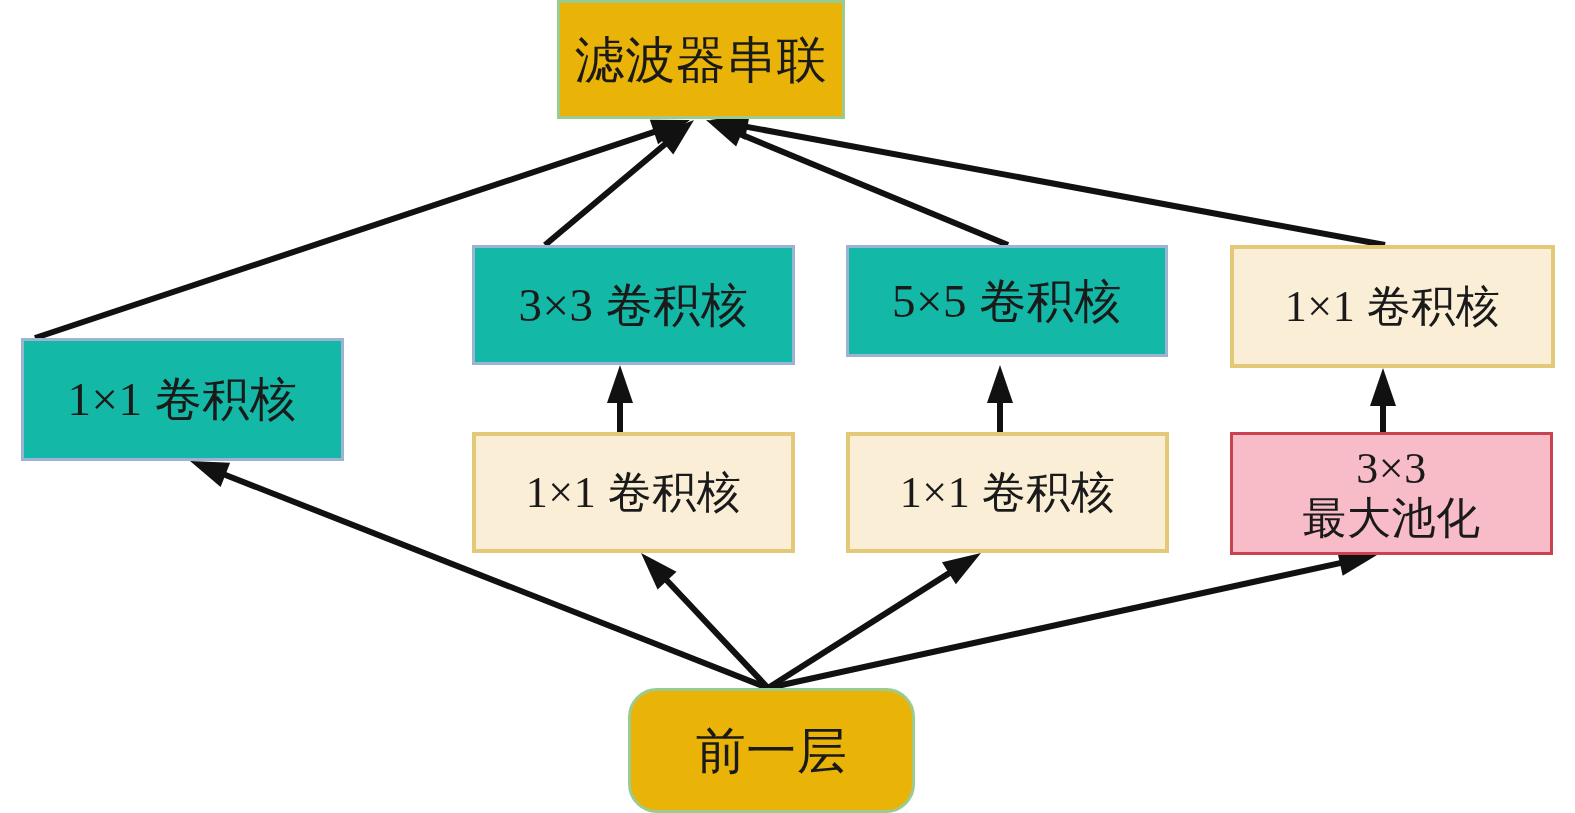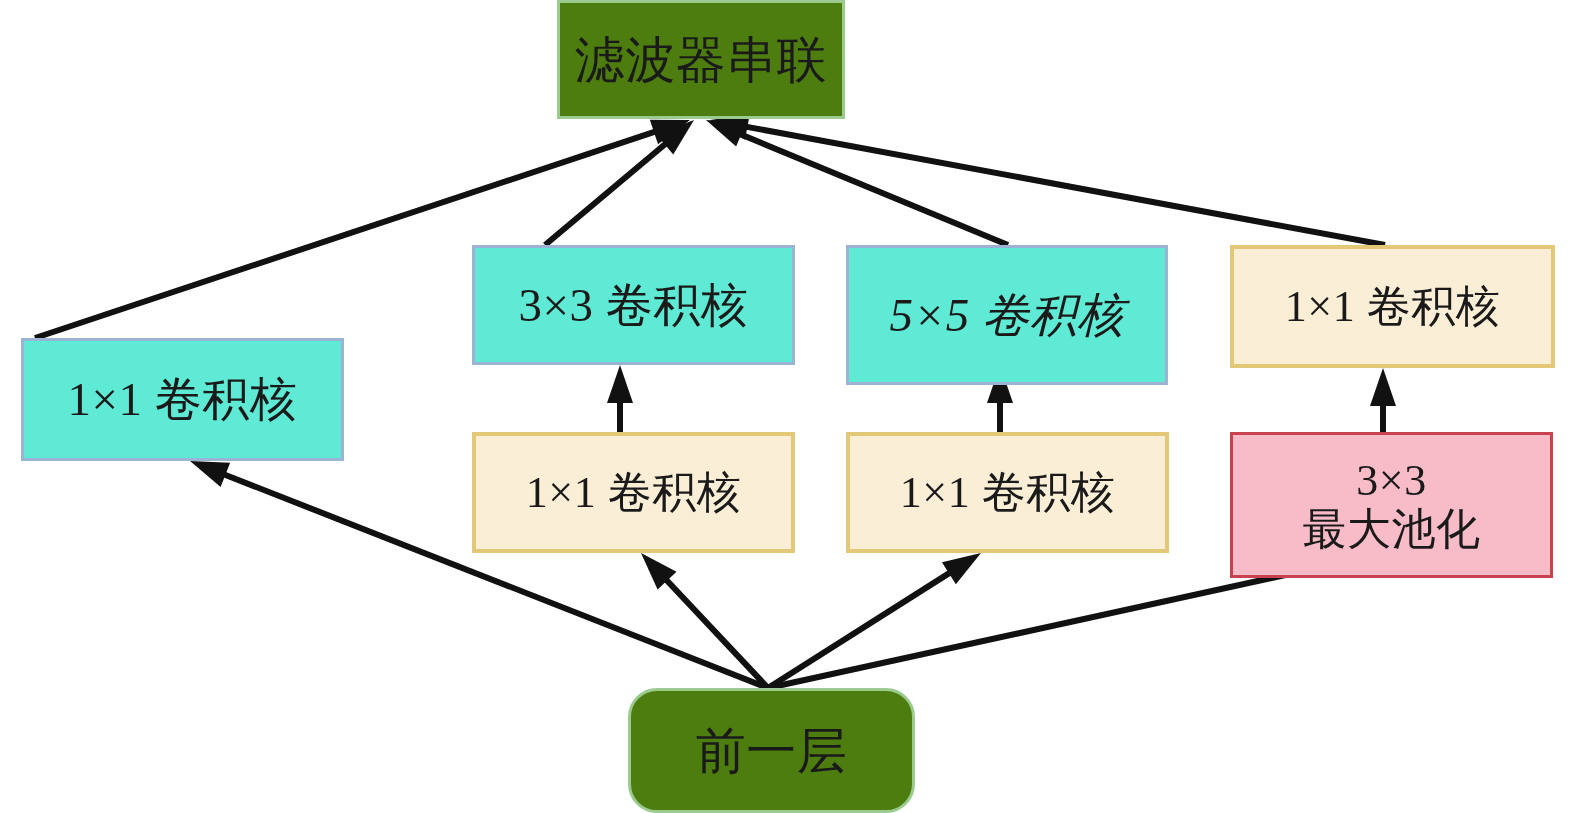--- a/index.html
+++ b/index.html
@@ -29,25 +29,25 @@
     display: flex;
     align-items: center;
     justify-content: center;
     text-align: center;
     color: #1a1a1a;
     line-height: 1.12;
     white-space: pre-line;
     letter-spacing: 0.5px;
   }
   .node.green {
-    background: #4d7c0f;
+    background: #eab308;
     border: 3px solid #9ccb8f;
   }
   .node.blue {
-    background: #5eead4;
+    background: #14b8a6;
     border: 3px solid #9db3d4;
     text-align: right;
   }
   .node.yellow {
     background: #faeed6;
     border: 4px solid #e3c878;
   }
   .node.pink {
     background: #f7bcc8;
     border: 3px solid #c9424f;
@@ -104,21 +104,21 @@
       </g>
       <g>
         <line x1="1385" y1="245" x2="741.4650241595027" y2="125.82685632583384" stroke="#111111" stroke-width="6"></line>
         <polygon points="710,120 749.7318765717795,114.1367258221297 744.9975558070395,139.70205795172566" fill="#111111"></polygon>
       </g>
     </svg>
   <div id="nodes-layer">
       <div class="node green" style="left: 557px; top: 0px; width: 288px; height: 119px; font-size: 50px;"><span class="node-label">滤波器串联</span></div>
       <div class="node blue" style="left: 21px; top: 338px; width: 323px; height: 123px; font-size: 47px;"><span class="node-label">1×1 卷积核</span></div>
       <div class="node blue" style="left: 472px; top: 245px; width: 323px; height: 120px; font-size: 47px;"><span class="node-label">3×3 卷积核</span></div>
-      <div class="node blue" style="left: 846px; top: 245px; width: 322px; height: 140px; font-size: 47px; font-style: italic;"><span class="node-label">5×5 卷积核</span></div>
+      <div class="node blue" style="left: 846px; top: 245px; width: 322px; height: 112px; font-size: 47px;"><span class="node-label">5×5 卷积核</span></div>
       <div class="node yellow" style="left: 1230px; top: 245px; width: 325px; height: 123px; font-size: 44px;"><span class="node-label">1×1 卷积核</span></div>
       <div class="node yellow" style="left: 472px; top: 432px; width: 323px; height: 121px; font-size: 44px;"><span class="node-label">1×1 卷积核</span></div>
       <div class="node yellow" style="left: 846px; top: 432px; width: 323px; height: 121px; font-size: 44px;"><span class="node-label">1×1 卷积核</span></div>
-      <div class="node pink" style="left: 1230px; top: 432px; width: 323px; height: 146px; font-size: 44px;"><span class="node-label">3×3
+      <div class="node pink" style="left: 1230px; top: 432px; width: 323px; height: 123px; font-size: 44px;"><span class="node-label">3×3
 最大池化</span></div>
       <div class="node green" style="left: 628px; top: 688px; width: 287px; height: 125px; font-size: 50px; border-radius: 29px;"><span class="node-label">前一层</span></div>
     </div>
 </div>
 
 </body></html>

